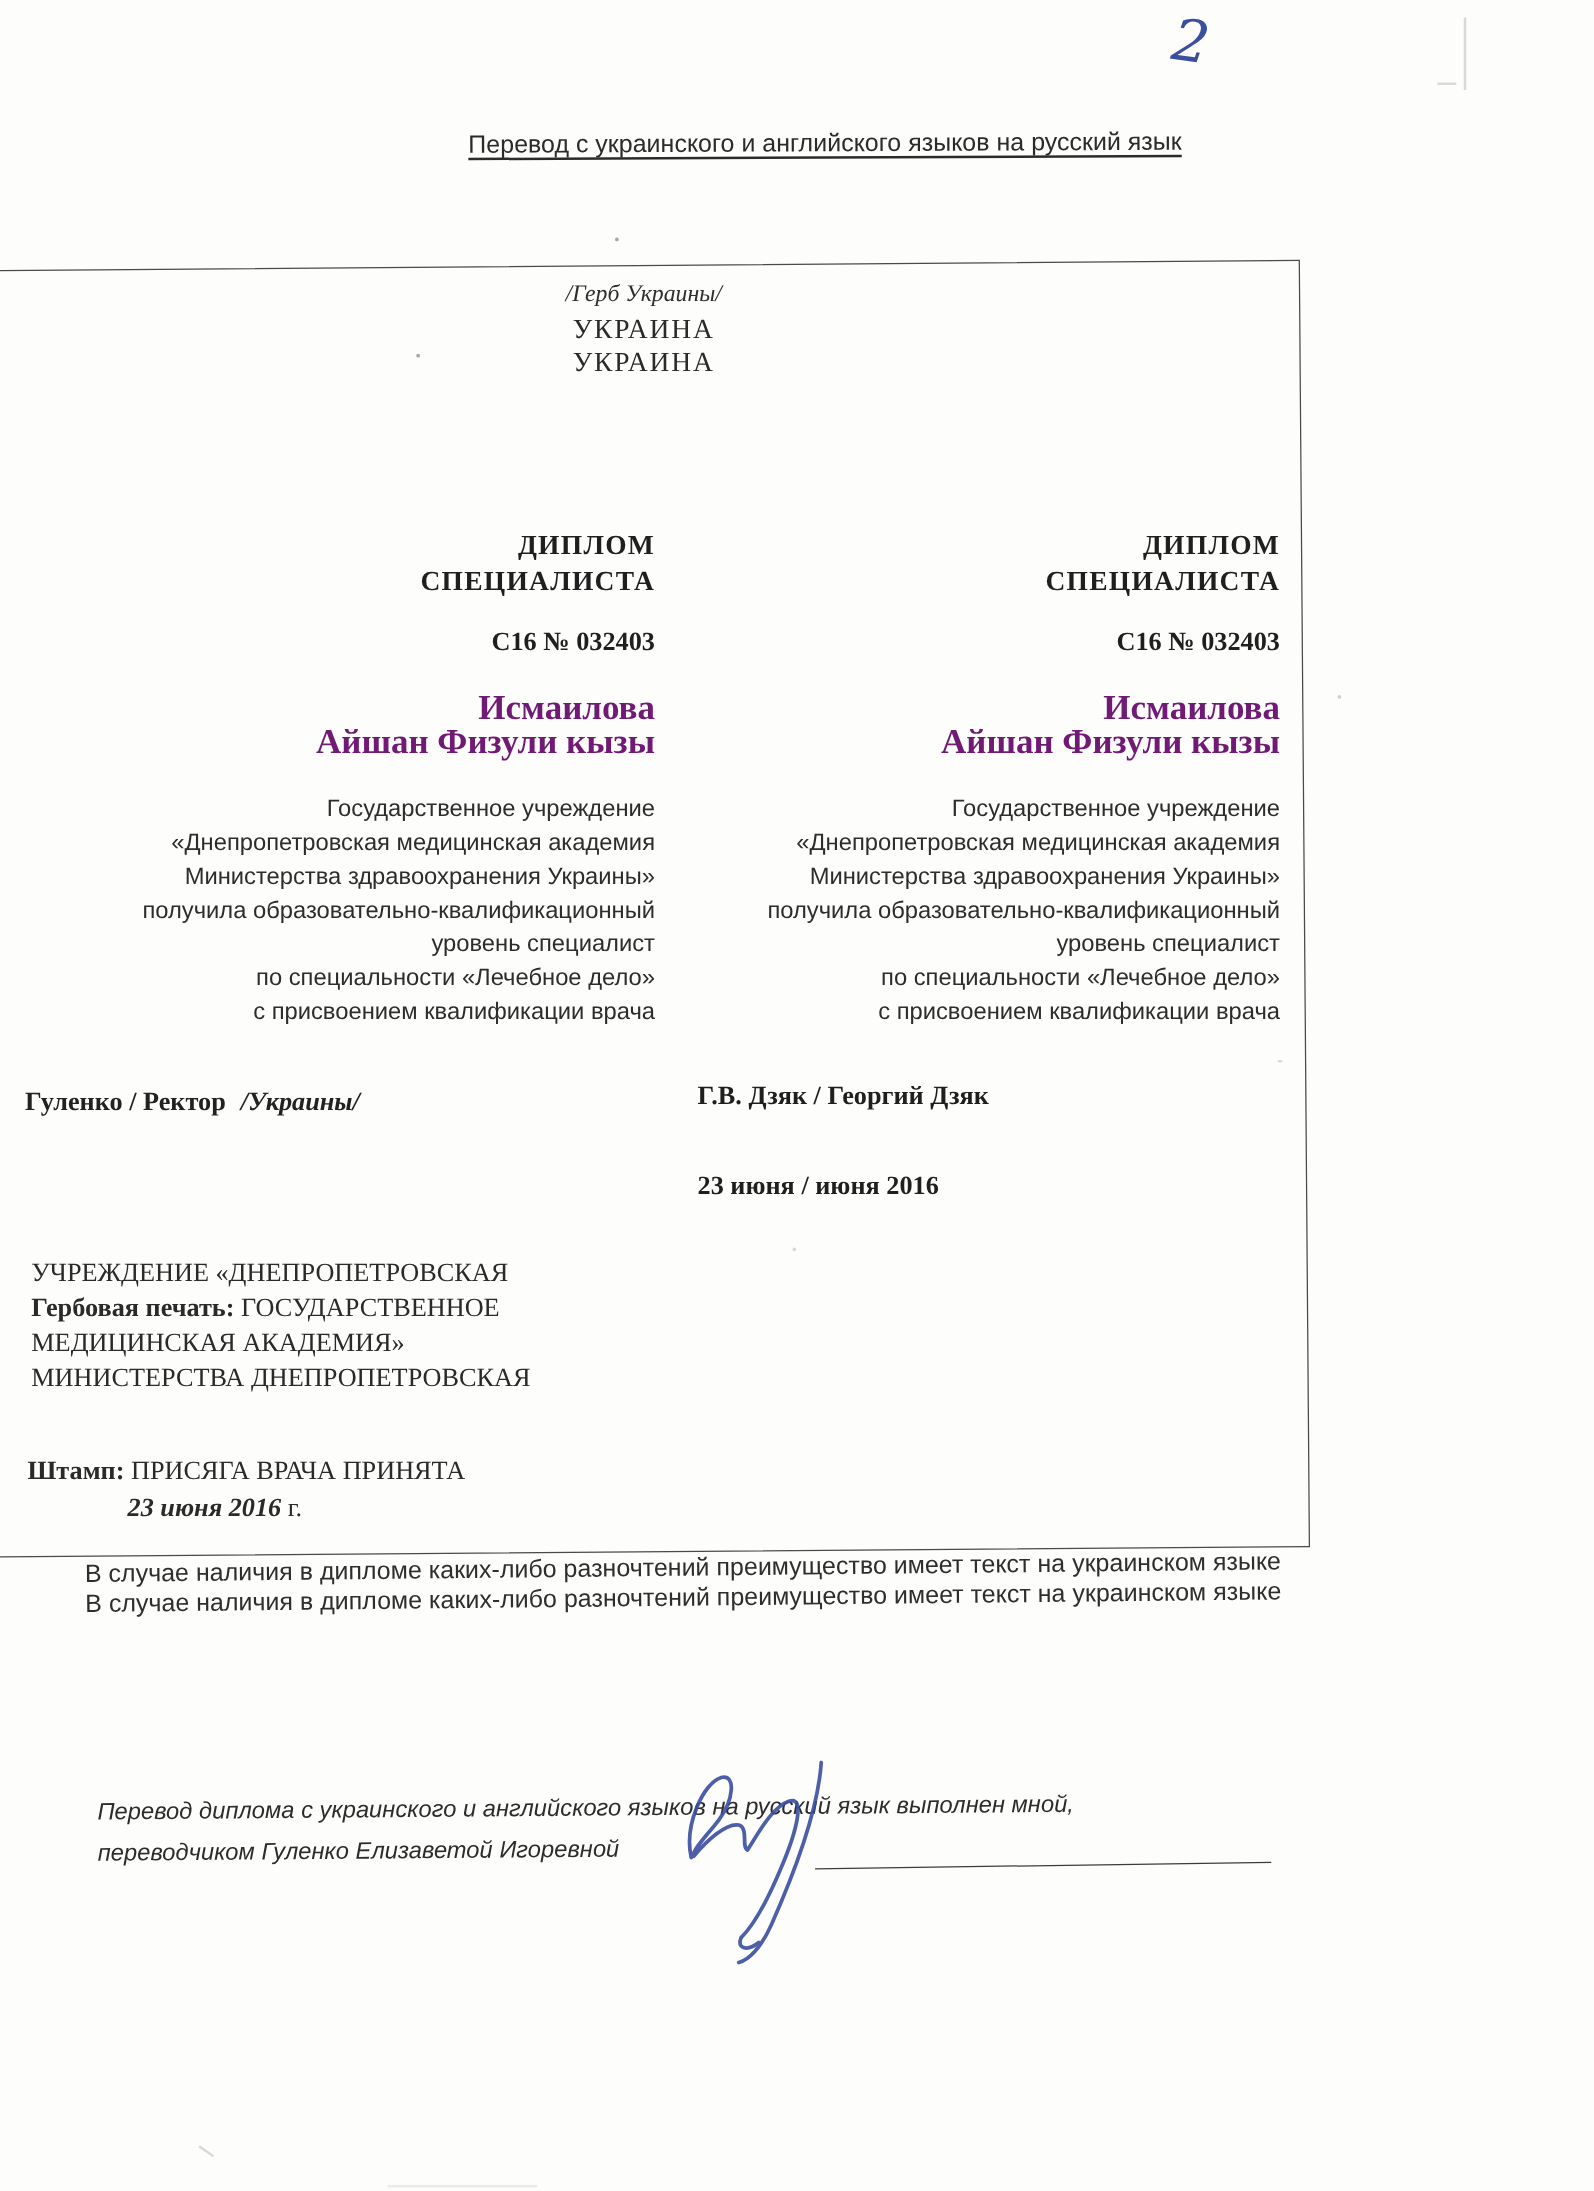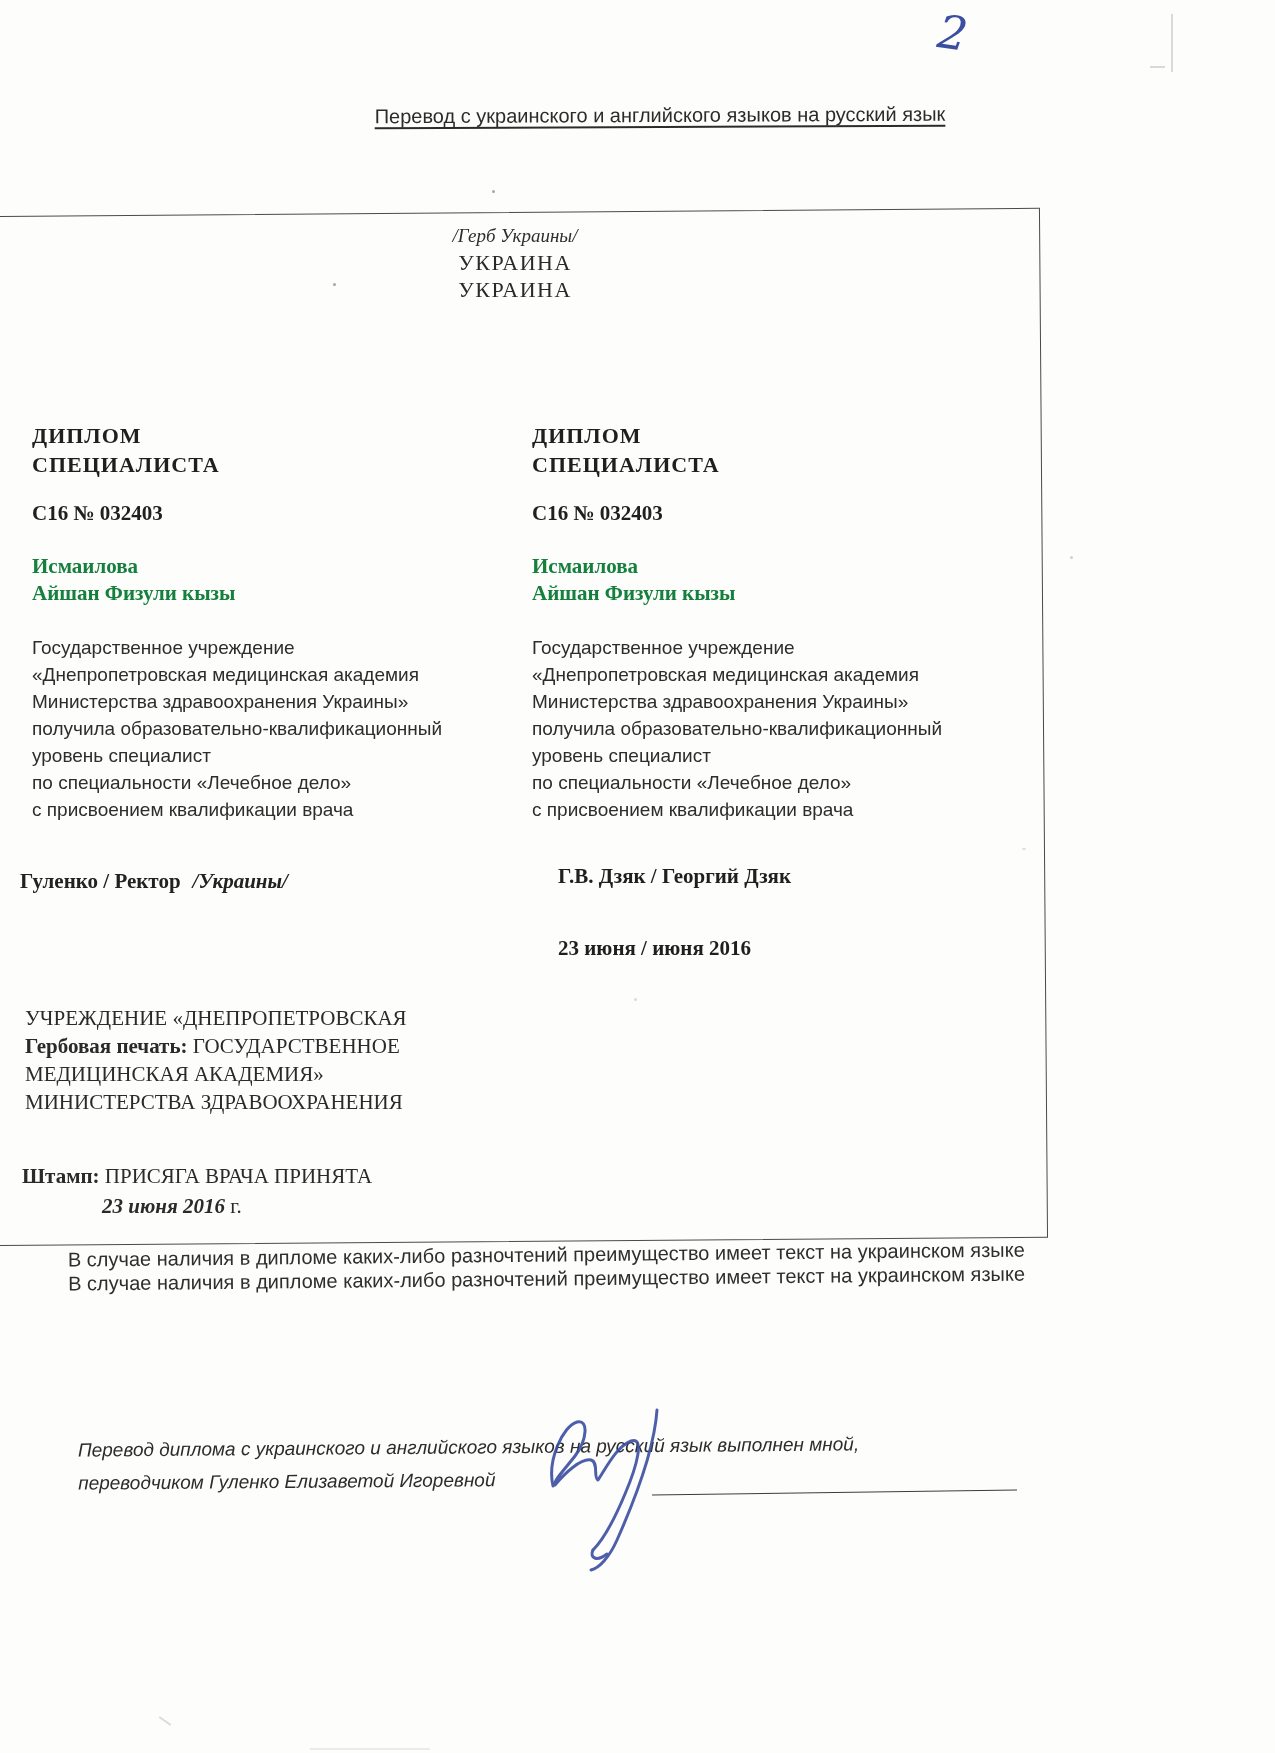--- a/index.html
+++ b/index.html
@@ -46,24 +46,24 @@
 
   
   .emblem-block{left:265px;top:222px;width:500px;text-align:center;line-height:27px;}
   .emblem-note{font-style:italic;font-size:19px;color:#2e2e2e;}
   .country{font-size:22px;letter-spacing:1.5px;color:#2a2a2a;}
 
   
   .col{top:0;width:492px;height:1753px;}
   .col-left{left:32px;}
   .col-right{left:532px;}
-  .cblock{position:absolute;width:100%;text-align:left;}
+  .cblock{position:absolute;width:100%;text-align:right;}
   .title{top:421px;font-weight:bold;font-size:22px;letter-spacing:1px;line-height:29px;color:#1f1f1f;}
   .number{top:501px;font-weight:bold;font-size:21px;color:#1f1f1f;}
-  .gname{top:553px;font-weight:bold;font-size:21px;line-height:27px;color:#15803d;}
+  .gname{top:553px;font-weight:bold;font-size:28px;line-height:27px;color:#701a75;}
   .body-par{
     top:634px;
     font-family:"Liberation Sans", sans-serif;
     font-size:19px;line-height:27px;color:#2d2d2d;
   }
 
   .rector-line{left:20px;top:869px;font-size:21px;font-weight:bold;color:#222;}
   .sig-note{font-style:italic;margin-left:12px;}
   .signatory-line{left:558px;top:864px;font-size:21px;font-weight:bold;color:#1f1f1f;}
   .date-line{left:558px;top:936px;font-size:21px;font-weight:bold;color:#1f1f1f;}
@@ -173,21 +173,21 @@
   <div class="abs signatory-line">Г.В. Дзяк / Георгий Дзяк</div>
   <div class="abs date-line">23 июня / июня 2016</div>
 
   <div class="abs seal-block">
     <div>УЧРЕЖДЕНИЕ «ДНЕПРОПЕТРОВСКАЯ</div>
     <div>
       <span class="seal-label">Гербовая печать:</span>
       <span>ГОСУДАРСТВЕННОЕ</span>
     </div>
     <div>МЕДИЦИНСКАЯ АКАДЕМИЯ»</div>
-    <div>МИНИСТЕРСТВА ЗДРАВООХРАНЕНИЯ</div>
+    <div>МИНИСТЕРСТВА ДНЕПРОПЕТРОВСКАЯ</div>
   </div>
 
   <div class="abs stamp-line1">
     <span class="stamp-label">Штамп:</span>
     <span>ПРИСЯГА ВРАЧА ПРИНЯТА</span>
   </div>
   <div class="abs stamp-line2">
     <span class="stamp-date">23 июня 2016</span>
     <span>г.</span>
   </div>

